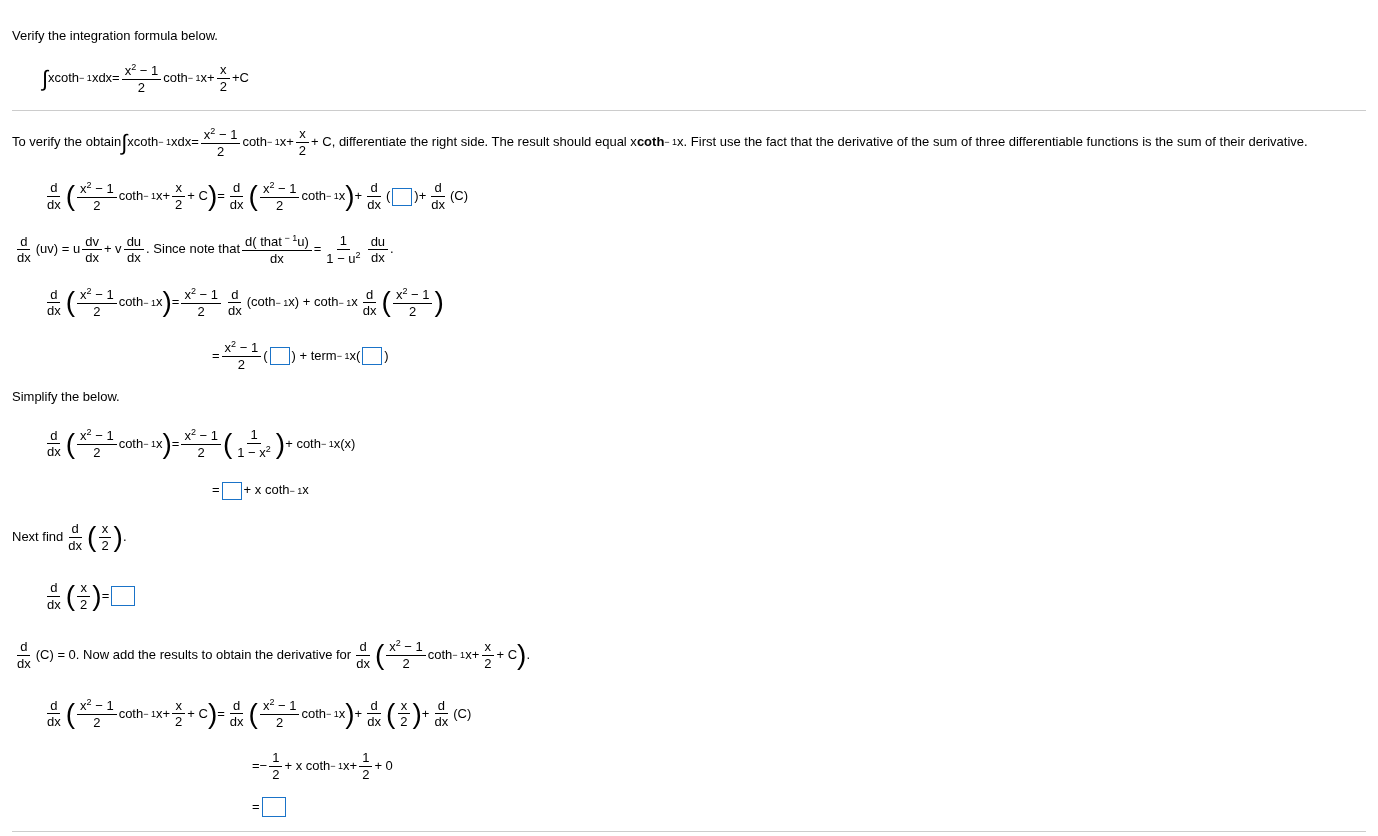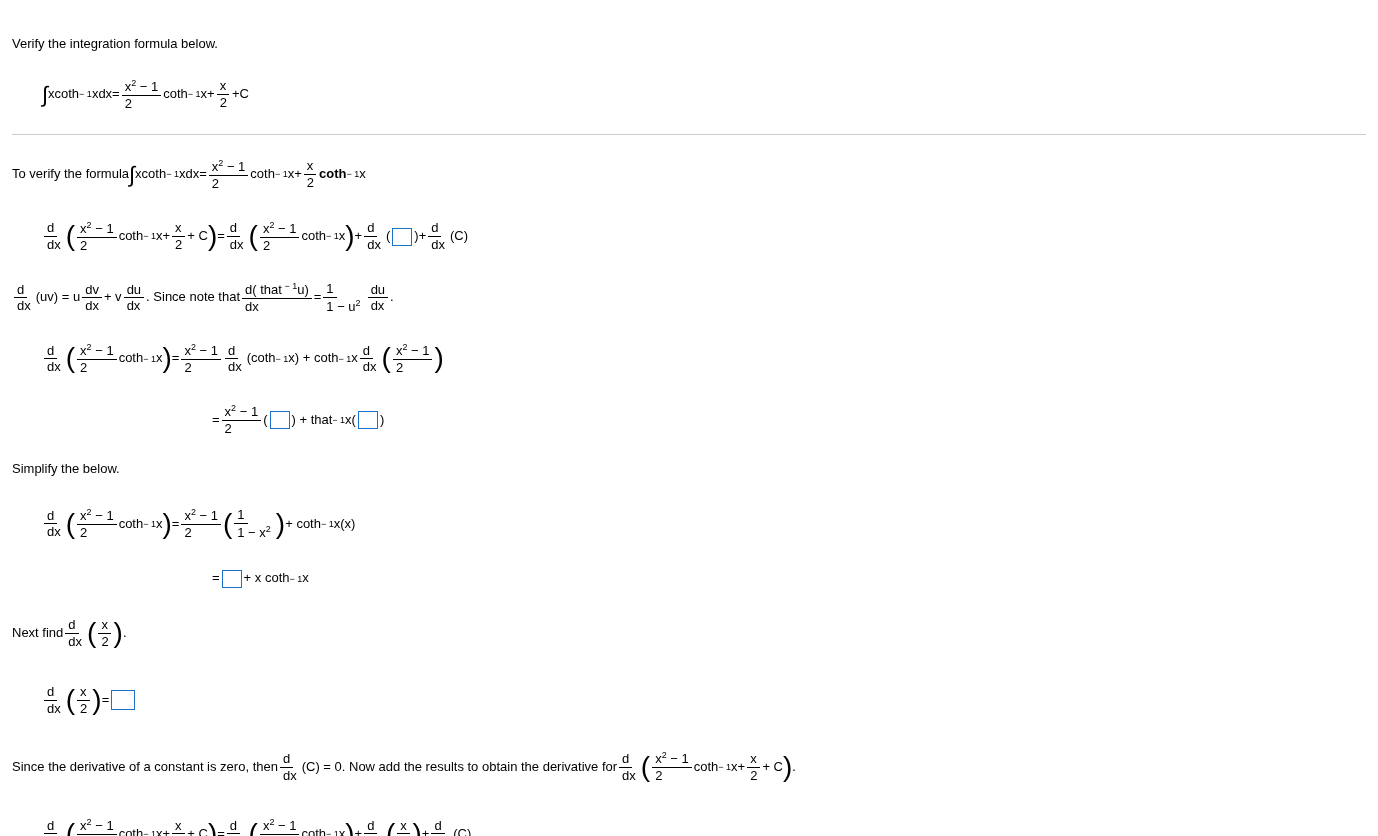--- a/index.html
+++ b/index.html
@@ -8,30 +8,30 @@
   color: #000;
   margin: 12px;
   line-height: 1.6;
 }
 hr {
   border: none;
   border-top: 1px solid #ccc;
   margin: 8px 0;
 }
 .line {
-  margin: 22px 0;
+  margin: 14px 0;
   display: flex;
   align-items: center;
   flex-wrap: wrap;
 }
 .indent { margin-left: 30px; }
 .frac {
   display: inline-flex;
   flex-direction: column;
-  align-items: flex-start;
+  align-items: center;
   vertical-align: middle;
   margin: 0 2px;
 }
 .frac .num { border-bottom: 1px solid #000; padding: 0 3px; line-height: 1.2; }
 .frac .den { padding: 0 3px; line-height: 1.2; }
 .sup { vertical-align: super; font-size: 9px; }
 .intsym { font-size: 22px; vertical-align: middle; }
 .lparen, .rparen { font-size: 28px; vertical-align: middle; font-weight: 200; }
 .input-box {
   display: inline-block;
@@ -72,43 +72,45 @@
       <span class="num">x</span>
       <span class="den">2</span>
     </span>
 <span> + </span>
     <span>C</span>
 </div>
 
 <hr>
 
 <div class="line">
-<span>To verify the formula </span>
+<span>To verify the obtain </span>
 <span class="intsym">∫</span>
 <span>x</span> 
     <span>coth</span>
     <span class="sup"> − 1</span>
     <span>x</span> 
     <span>dx</span>
     <span> = </span>
 <span class="frac">
       <span class="num"><span>x</span><span class="sup">2</span> − 1</span>
       <span class="den">2</span>
     </span>
 <span>coth</span>
     <span class="sup"> − 1</span>
     <span>x</span>
     <span> + </span>
 <span class="frac">
       <span class="num">x</span>
       <span class="den">2</span>
     </span>
+<span>+ C, differentiate the right side. The result should equal x </span>
     <b>coth</b>
     <span class="sup"> − 1</span>
     <span>x</span>
+    <span>. First use the fact that the derivative of the sum of three differentiable functions is the sum of their derivative.</span>
 </div>
 
 <div class="line indent">
 <span class="frac">
       <span class="num">d</span>
       <span class="den">dx</span>
     </span>
 <span class="lparen">(</span>
 <span class="frac">
       <span class="num"><span>x</span><span class="sup">2</span> − 1</span>
@@ -220,21 +222,21 @@
 </div>
 
 <div class="line indent" style="margin-left:200px">
 <span> = </span>
 <span class="frac">
       <span class="num"><span>x</span><span class="sup">2</span> − 1</span>
       <span class="den">2</span>
     </span>
 <span>(</span>
     <span class="input-box small"></span>
-    <span>) + that</span>
+    <span>) + term</span>
     <span class="sup"> − 1</span>
     <span>x(</span>
     <span class="input-box small"></span>
     <span>)</span>
 </div>
 
 <div class="line">
     <span>Simplify the below.</span>
   </div>
 
@@ -300,21 +302,20 @@
 <span class="frac">
       <span class="num">x</span>
       <span class="den">2</span>
     </span>
 <span class="rparen">)</span>
 <span> = </span>
 <span class="input-box"></span>
 </div>
 
 <div class="line">
-<span>Since the derivative of a constant is zero, then </span>
 <span class="frac">
       <span class="num">d</span>
       <span class="den">dx</span>
     </span>
 <span>(C) = 0. Now add the results to obtain the derivative for </span>
 <span class="frac">
       <span class="num">d</span>
       <span class="den">dx</span>
     </span>
 <span class="lparen">(</span>

